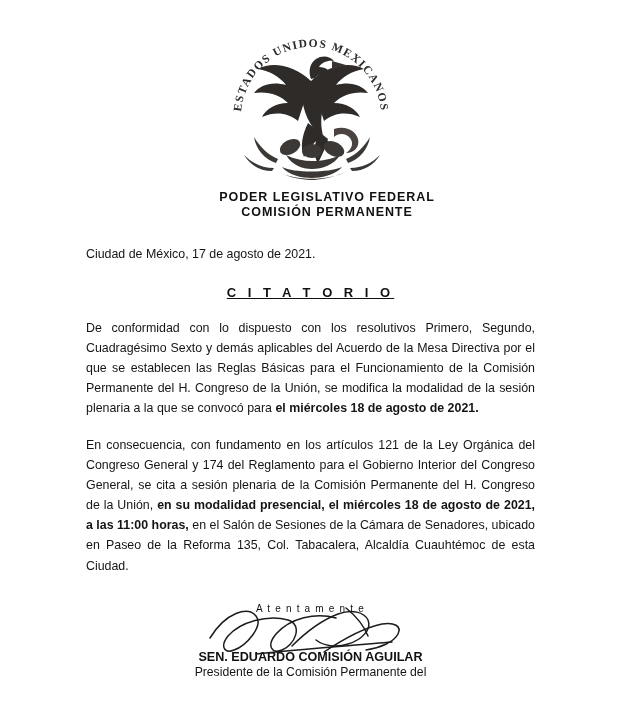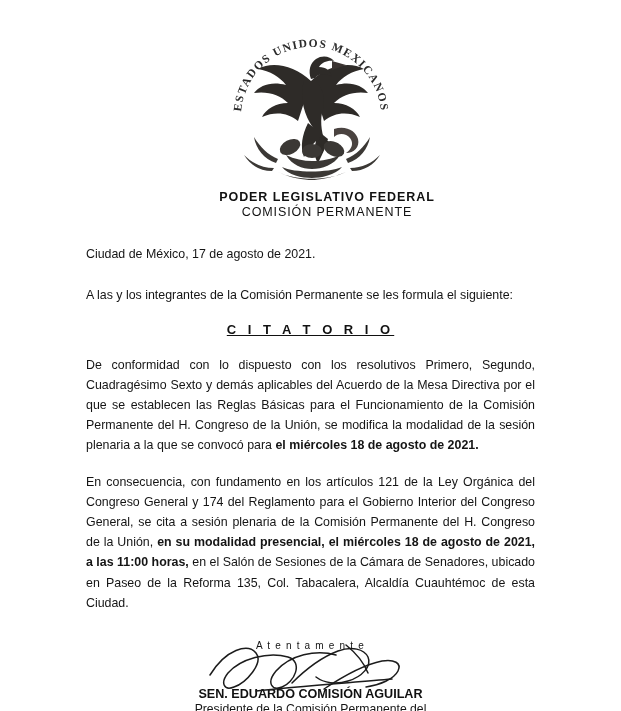--- a/index.html
+++ b/index.html
@@ -50,21 +50,21 @@
     padding-left: 33px;
   }
   .fed-head .l1 {
     font-size: 12.5px;
     font-weight: bold;
     letter-spacing: 0.9px;
     color: #111;
   }
   .fed-head .l2 {
     font-size: 12.5px;
-    font-weight: normal;
+    font-weight: bold;
     letter-spacing: 0.9px;
     color: #111;
   }
 
   
   .body {
     padding: 0 86px 0 86px;
     margin-top: 26px;
   }
   .place-date {
@@ -188,21 +188,20 @@
 
   <div class="fed-head">
     <div class="l1">PODER LEGISLATIVO FEDERAL</div>
     <div class="l2">COMISIÓN PERMANENTE</div>
   </div>
 
   <div class="body">
 
     <div class="place-date">Ciudad de México, 17 de agosto de 2021.</div>
 
-    <p class="para">A las y los integrantes de la Comisión Permanente se les formula el siguiente:</p>
 
     <div class="title-citatorio">C I T A T O R I O</div>
 
     <p class="para"><span>De conformidad con lo dispuesto con los resolutivos Primero, Segundo, Cuadragésimo Sexto y demás aplicables del Acuerdo de la Mesa Directiva por el que se establecen las Reglas Básicas para el Funcionamiento de la Comisión Permanente del H. Congreso de la Unión, se modifica la modalidad de la sesión plenaria a la que se convocó para </span><b>el miércoles 18 de agosto de 2021.</b></p>
 
     <p class="para"><span>En consecuencia, con fundamento en los artículos 121 de la Ley Orgánica del Congreso General y 174 del Reglamento para el Gobierno Interior del Congreso General, se cita a sesión plenaria de la Comisión Permanente del H. Congreso de la Unión, </span><b>en su modalidad presencial, el miércoles 18 de agosto de 2021, a las 11:00 horas,</b><span> en el Salón de Sesiones de la Cámara de Senadores, ubicado en Paseo de la Reforma 135, Col. Tabacalera, Alcaldía Cuauhtémoc de esta Ciudad.</span></p>
 
     <div class="sign-block">
       <div class="atentamente">A t e n t a m e n t e</div>
 

